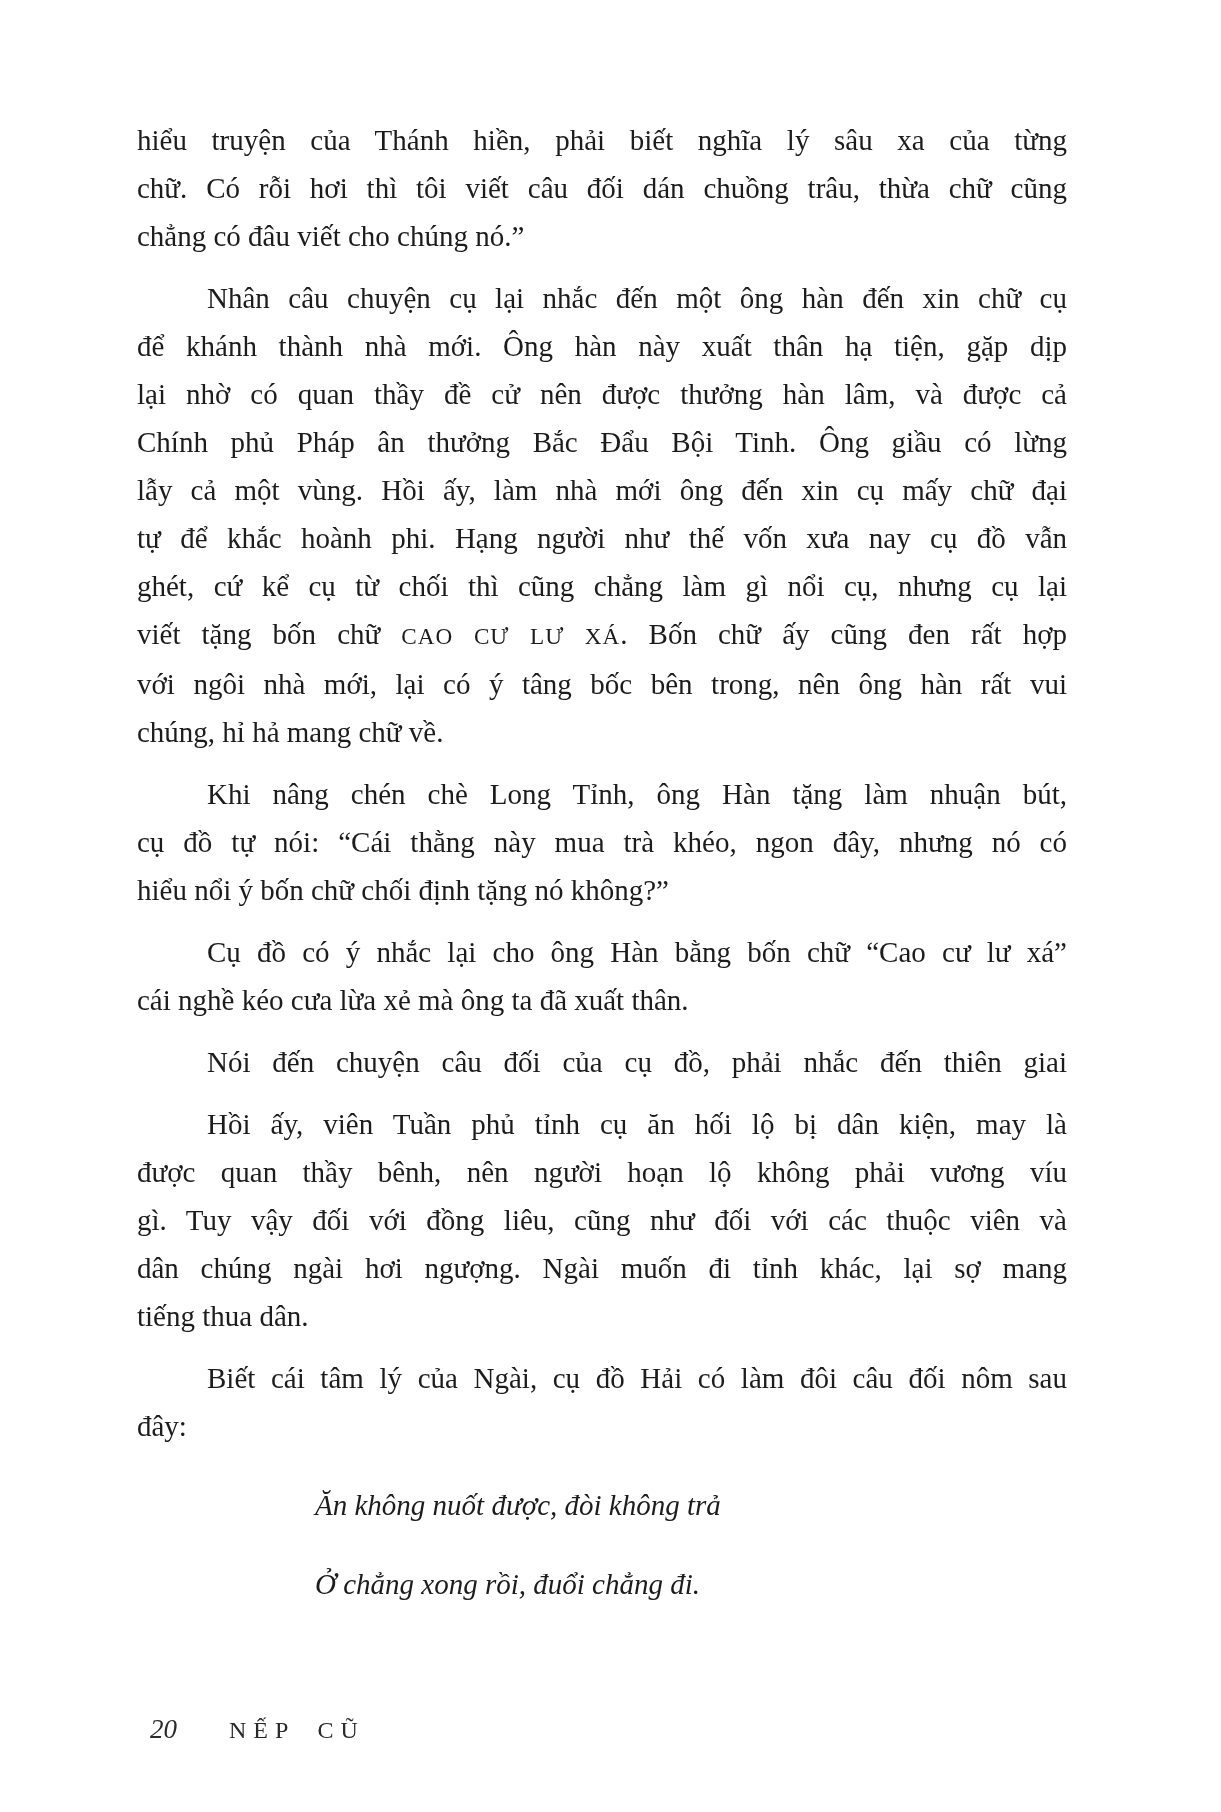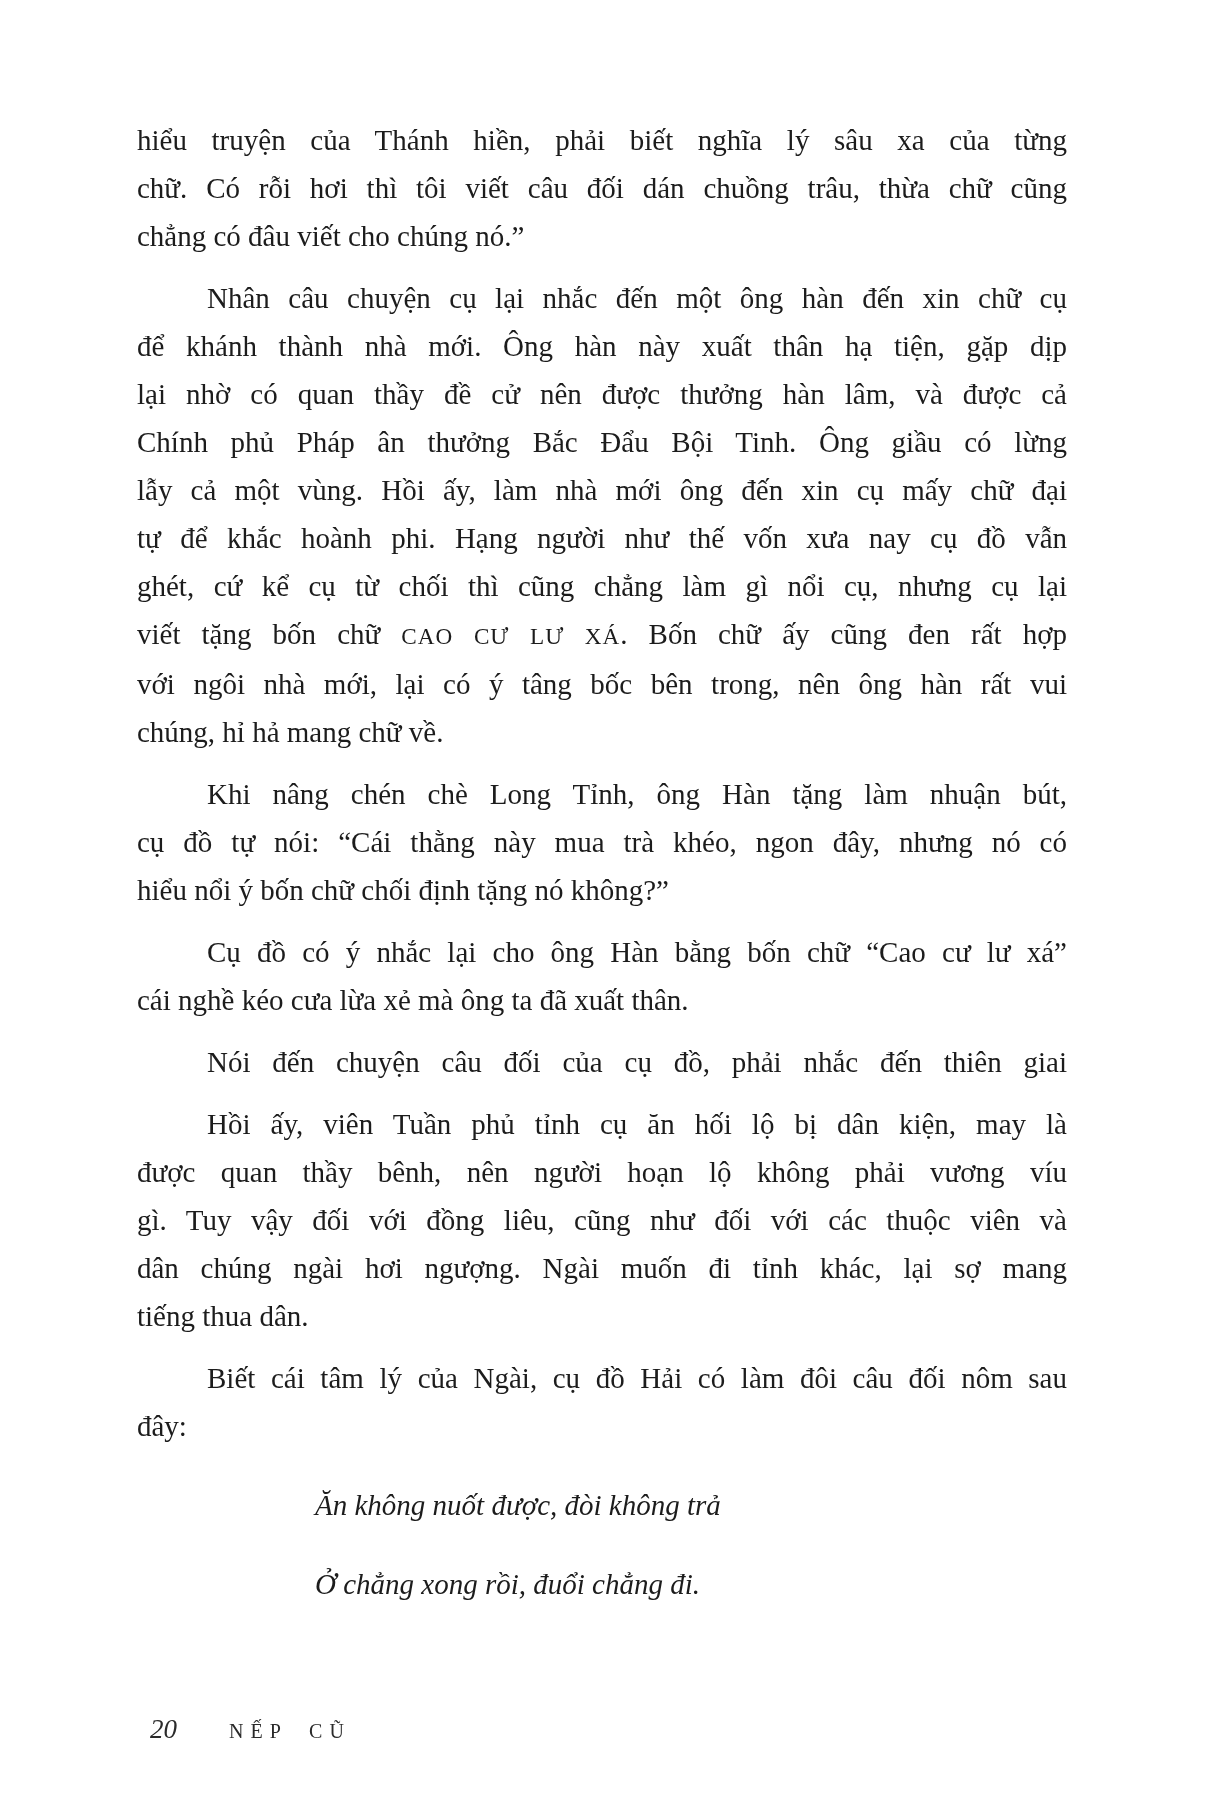--- a/index.html
+++ b/index.html
@@ -43,21 +43,21 @@
     display: flex;
     align-items: baseline;
     gap: 52px;
     color: #2a2a2a;
   }
   .page-number {
     font-style: italic;
     font-size: 27px;
   }
   .book-title {
-    font-size: 20px;
+    font-size: 24px;
     letter-spacing: 7px;
     word-spacing: 10px;
     font-family: Liberation Serif, serif;
   }
 </style>
 </head>
 <body>
 
 <div class="page">
 

